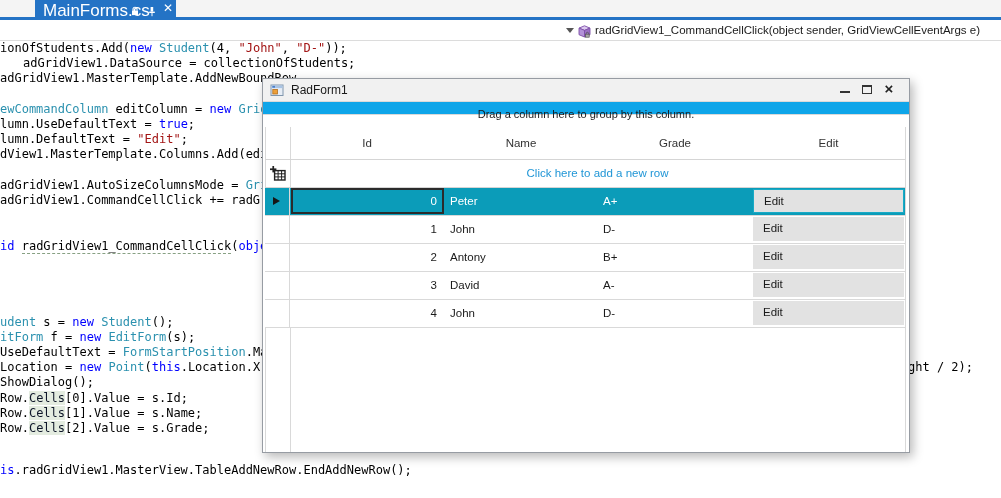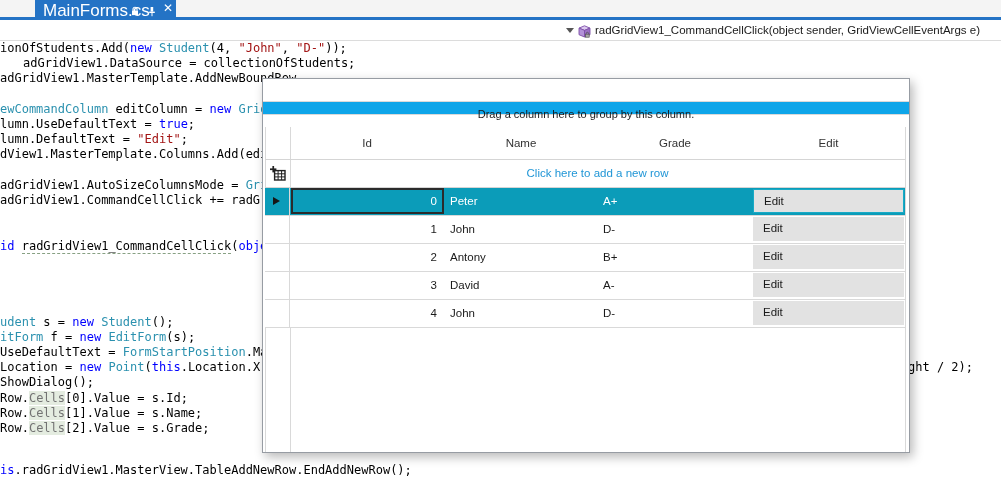--- a/index.html
+++ b/index.html
@@ -28,21 +28,21 @@
   .m-sig{position:absolute;left:595px;top:0;line-height:20px;font-size:11.5px;color:#1A1A1A;white-space:nowrap;}
 
   
   #code-layer{position:absolute;left:0;top:0;width:100%;height:100%;
               font-family:"DejaVu Sans Mono",monospace;font-size:12px;color:#000;}
   .cl{position:absolute;white-space:pre;line-height:14px;}
   .tk-p{color:#000;}
   .tk-kw{color:var(--kw);}
   .tk-ty{color:var(--ty);}
   .tk-str{color:var(--str);}
-  .tk-hl{color:#737373;background:#E4ECE0;}
+  .tk-hl{color:#0f172a;background:#E4ECE0;}
   .tk-und{color:#000;border-bottom:1px dashed #87A083;}
 
   
   .window{position:absolute;left:262px;top:78px;width:648px;height:375px;background:#fff;
           border:1px solid #979CA3;box-shadow:3px 4px 10px rgba(0,0,0,.28);box-sizing:border-box;}
   .titlebar{position:absolute;left:0;top:0;right:0;height:22px;background:#F1F1F1;}
   .w-icon{position:absolute;left:7px;top:4px;}
   .w-title{position:absolute;left:28px;top:4px;font-size:12px;color:#1A1A1A;}
   .wbtn{position:absolute;top:0;width:24px;height:22px;cursor:default;}
   .wbtn-min{left:570px;} .wbtn-max{left:592px;} .wbtn-close{left:614px;}
@@ -139,20 +139,40 @@
       <div class="cl" style="top: 360px; left: 0px;"><span class="tk-p">Location = </span><span class="tk-kw">new</span><span class="tk-p"> </span><span class="tk-ty">Point</span><span class="tk-p">(</span><span class="tk-kw">this</span><span class="tk-p">.Location.X + </span></div>
       <div class="cl" style="top: 360px; left: 908px;"><span class="tk-p">ght / 2);</span></div>
       <div class="cl" style="top: 375px; left: 0px;"><span class="tk-p">ShowDialog();</span></div>
       <div class="cl" style="top: 391px; left: 0px;"><span class="tk-p">Row.</span><span class="tk-hl">Cells</span><span class="tk-p">[0].Value = s.Id;</span></div>
       <div class="cl" style="top: 406px; left: 0px;"><span class="tk-p">Row.</span><span class="tk-hl">Cells</span><span class="tk-p">[1].Value = s.Name;</span></div>
       <div class="cl" style="top: 421px; left: 0px;"><span class="tk-p">Row.</span><span class="tk-hl">Cells</span><span class="tk-p">[2].Value = s.Grade;</span></div>
       <div class="cl" style="top: 463px; left: 0px;"><span class="tk-kw">is</span><span class="tk-p">.radGridView1.MasterView.TableAddNewRow.EndAddNewRow();</span></div>
     </div>
 
   <div class="window">
+    <div class="titlebar">
+      <span class="w-icon">
+        <svg width="15" height="14" viewBox="0 0 15 14">
+          <rect x="1" y="2" width="12" height="10.5" fill="#E7EDF5" stroke="#8096AD" stroke-width="1"></rect>
+          <rect x="1.5" y="2.5" width="11" height="2.6" fill="#A9C4E4"></rect>
+          <rect x="2.4" y="2.9" width="2.6" height="1.8" fill="#4A7CC8"></rect>
+          <rect x="2.8" y="6.4" width="4.6" height="4.6" fill="#ED9F38" stroke="#B36F1D" stroke-width="0.8"></rect>
+        </svg>
+      </span>
+      <span class="w-title">RadForm1</span>
+      <span class="wbtn wbtn-min">
+          <span class="minbar"></span>
+        </span>
+      <span class="wbtn wbtn-max">
+          <span class="maxbox"></span>
+        </span>
+      <span class="wbtn wbtn-close">
+          <span class="closex">×</span>
+        </span>
+    </div>
 
     <div class="grouppanel">Drag a column here to group by this column.</div>
 
     <div class="gridarea">
       <div class="vline vl-a"></div>
       <div class="vline vl-b"></div>
       <div class="vline vl-c"></div>
 
       <div class="ghead" id="ghead">
           <span class="hcell" style="left: 25px; width: 154px;">Id</span>

